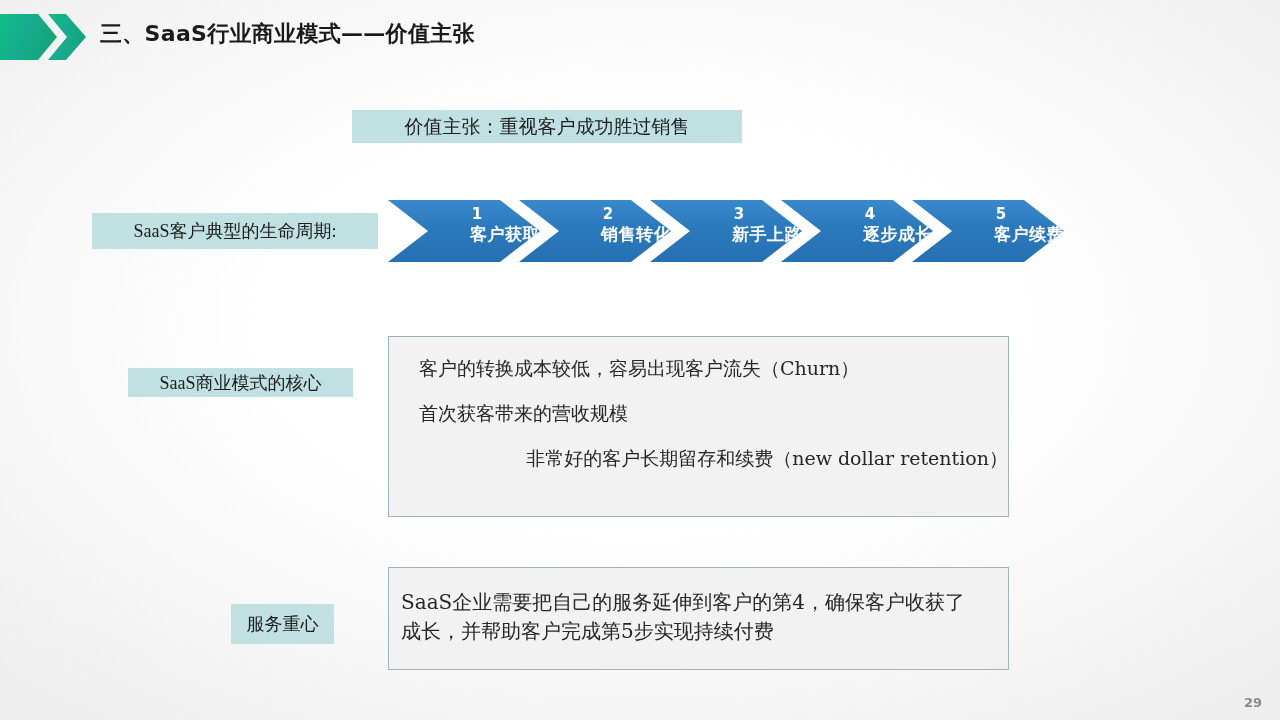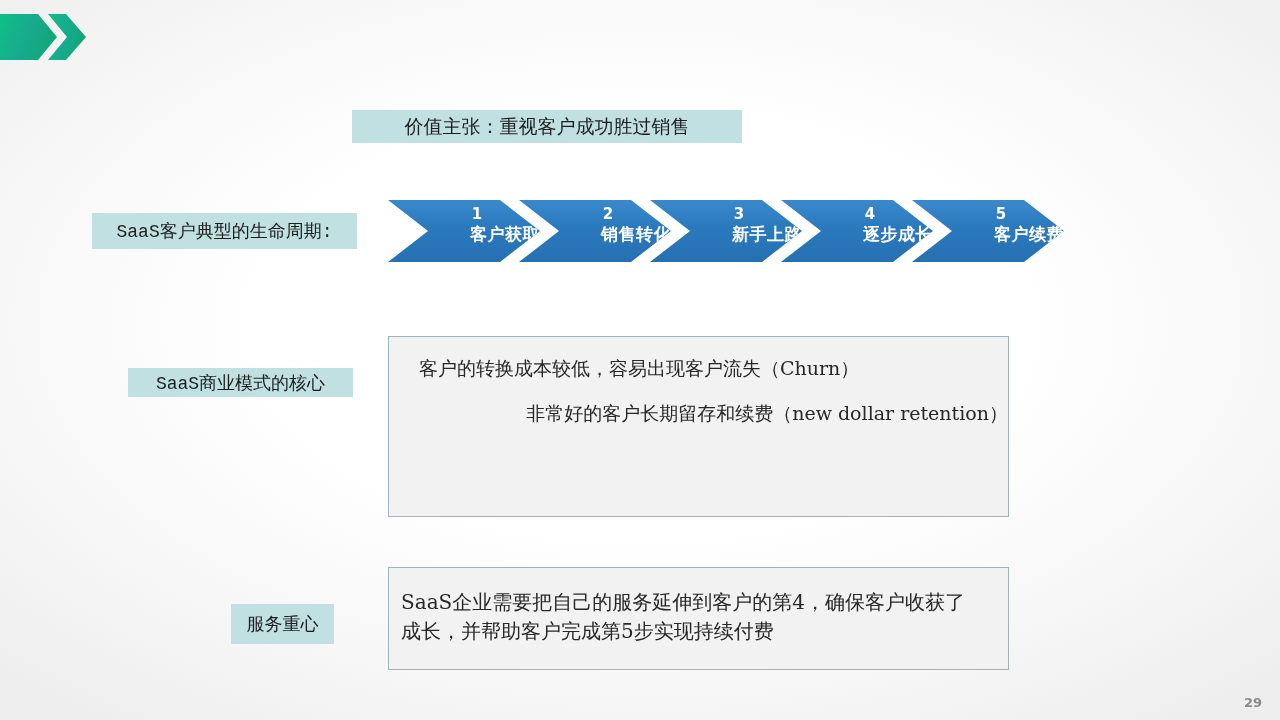--- a/index.html
+++ b/index.html
@@ -23,29 +23,29 @@
     font-family:"DejaVu Sans","Liberation Sans",sans-serif;
   }
 
   
   .chip {
     position:absolute;
     background:#c0e0e1;
     color:#1d1d1d;
     display:flex; align-items:center; justify-content:center;
     white-space:nowrap;
-    font-family:Liberation Mono, monospace;
+    font-family:Liberation Serif, serif;
   }
 
   #banner-value-proposition {
     left:352px; top:110px; width:390px; height:33px;
     font-size:19px;
   }
   #chip-lifecycle {
-    left:92px; top:213px; width:265px; height:36px;
+    left:92px; top:213px; width:286px; height:36px;
     font-size:18px;
   }
   #chip-core-model {
     left:128px; top:368px; width:225px; height:29px;
     font-size:18px;
   }
   #chip-service-focus {
     left:231px; top:604px; width:103px; height:40px;
     font-size:18px;
   }
@@ -114,20 +114,21 @@
       <linearGradient id="gradArrow" x1="0" y1="0" x2="1" y2="0.35">
         <stop offset="0%" stop-color="#0fbf86"></stop>
         <stop offset="55%" stop-color="#17ab8e"></stop>
         <stop offset="100%" stop-color="#13a679"></stop>
       </linearGradient>
     </defs>
     <path d="M0,0 L38,0 L57,23 L38,46 L0,46 Z" fill="url(#gradArrow)"></path>
     <path d="M48,0 L66,0 L86,23 L66,46 L48,46 L67,23 Z" fill="url(#gradArrow)"></path>
   </svg>
 
+  <div id="header-title">三、SaaS行业商业模式——价值主张</div>
 </div>
 
 <div class="chip" id="banner-value-proposition">价值主张：重视客户成功胜过销售</div>
 
 <div class="chip" id="chip-lifecycle">SaaS客户典型的生命周期:</div>
 
 <div id="process-flow">
   <div class="chevron chev-0">
     <span class="step-num">1</span>
     <span class="step-label">客户获取</span>
@@ -147,20 +148,21 @@
   <div class="chevron chev-4">
     <span class="step-num">5</span>
     <span class="step-label">客户续费</span>
   </div>
 </div>
 
 <div class="chip" id="chip-core-model">SaaS商业模式的核心</div>
 
 <div class="content-box" id="box-core-model">
   <div class="line">客户的转换成本较低，容易出现客户流失（Churn）</div>
+  <div class="line">首次获客带来的营收规模</div>
   <div class="line">非常好的客户长期留存和续费（new dollar retention）</div>
 </div>
 
 <div class="chip" id="chip-service-focus">服务重心</div>
 
 <div class="content-box" id="box-service-focus">
   <div class="para">SaaS企业需要把自己的服务延伸到客户的第4，确保客户收获了成长，并帮助客户完成第5步实现持续付费</div>
 </div>
 
 <div id="page-number">29</div>

